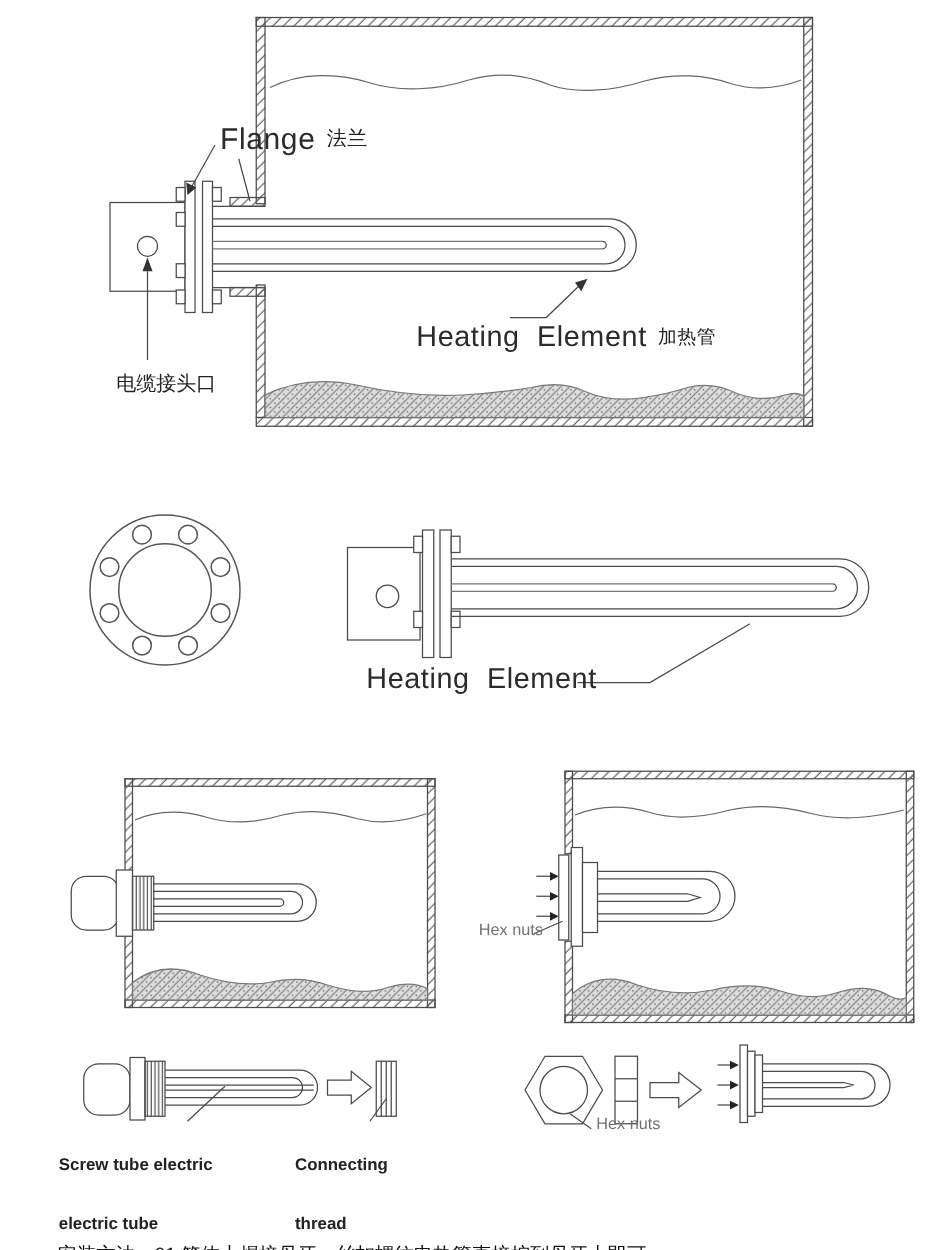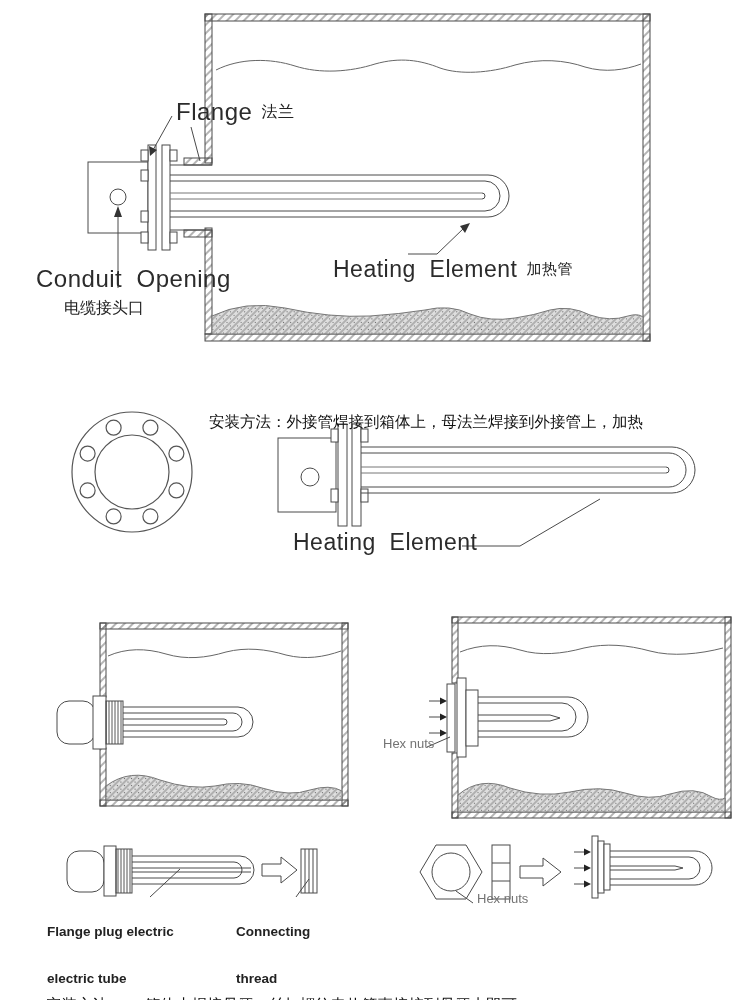--- a/index.html
+++ b/index.html
@@ -1,21 +1,21 @@
 <!DOCTYPE html>
 <html><head>
 <meta charset="utf-8">
 <style>
   html,body{margin:0;padding:0;background:#ffffff;}
   .canvas{position:relative;width:750px;height:1000px;background:#ffffff;overflow:hidden;
           font-family:"Liberation Sans", sans-serif;color:#1b1b1b;}
   svg{position:absolute;left:0;top:0;}
   .lbl{position:absolute;white-space:pre;line-height:1.05;}
   .lbl-en-lg{font-size:24px;color:#2b2b2b;letter-spacing:0.5px;}
-  .lbl-cn-md{font-size:16px;color:#222;}
+  .lbl-cn-md{font-size:16px;color:#222;margin-left:29px;}
   .lbl-bold-sm{font-size:13.5px;font-weight:bold;color:#222;line-height:1.15;}
   .lbl-sm{font-size:13px;color:#737373;}
   .note{position:absolute;font-size:15.5px;color:#111;line-height:26px;white-space:pre;}
   .inlinecn{font-size:16px;color:#222;margin-left:9px;vertical-align:3px;}
 </style>
 </head>
 <body>
 
 <div class="canvas">
 
@@ -199,35 +199,33 @@
       <rect x="604" y="844" width="6" height="46" fill="#fff"></rect>
       <path d="M610,851 H695 A17,17 0 0 1 695,885 H610"></path>
       <path d="M610,857 H689 A11,11 0 0 1 689,879 H610"></path>
       <path d="M610,866 H675 L683,868 L675,870 H610"></path>
     </g>
   </g>
 </svg>
 
 <div class="lbl lbl-en-lg" style="left:176px;top:99px;"><span>Flange</span><span class="inlinecn">法兰</span></div>
 
-<div class="lbl lbl-en-lg" style="left:36px;top:266px;">Conduit  Opening</div>
 <div class="lbl lbl-cn-md" style="left:64px;top:300px;">电缆接头口</div>
 
 <div class="lbl lbl-en-lg" style="left:333px;top:257px;font-size:23px;text-align:center;"><span>Heating  Element</span><span class="inlinecn" style="font-size:15px;">加热管</span></div>
 
 <div class="note" style="left:209px;top:357px;">
-  <div>安装方法：外接管焊接到箱体上，母法兰焊接到外接管上，加热</div>
 </div>
 
 <div class="lbl lbl-en-lg" style="left:293px;top:530px;font-size:23px;">Heating  Element</div>
 
 <div class="lbl lbl-sm" style="left:383px;top:737px;">Hex nuts</div>
 
 <div class="lbl lbl-bold-sm" style="left:47px;top:893px;">
-  <div>Flange plug electric</div>
+  <div>Screw tube electric</div>
   <div>electric tube</div>
 </div>
 
 <div class="lbl lbl-bold-sm" style="left:236px;top:893px;">
   <div>Connecting</div>
   <div>thread</div>
 </div>
 
 <div class="lbl lbl-sm" style="left:477px;top:892px;">Hex nuts</div>
 

